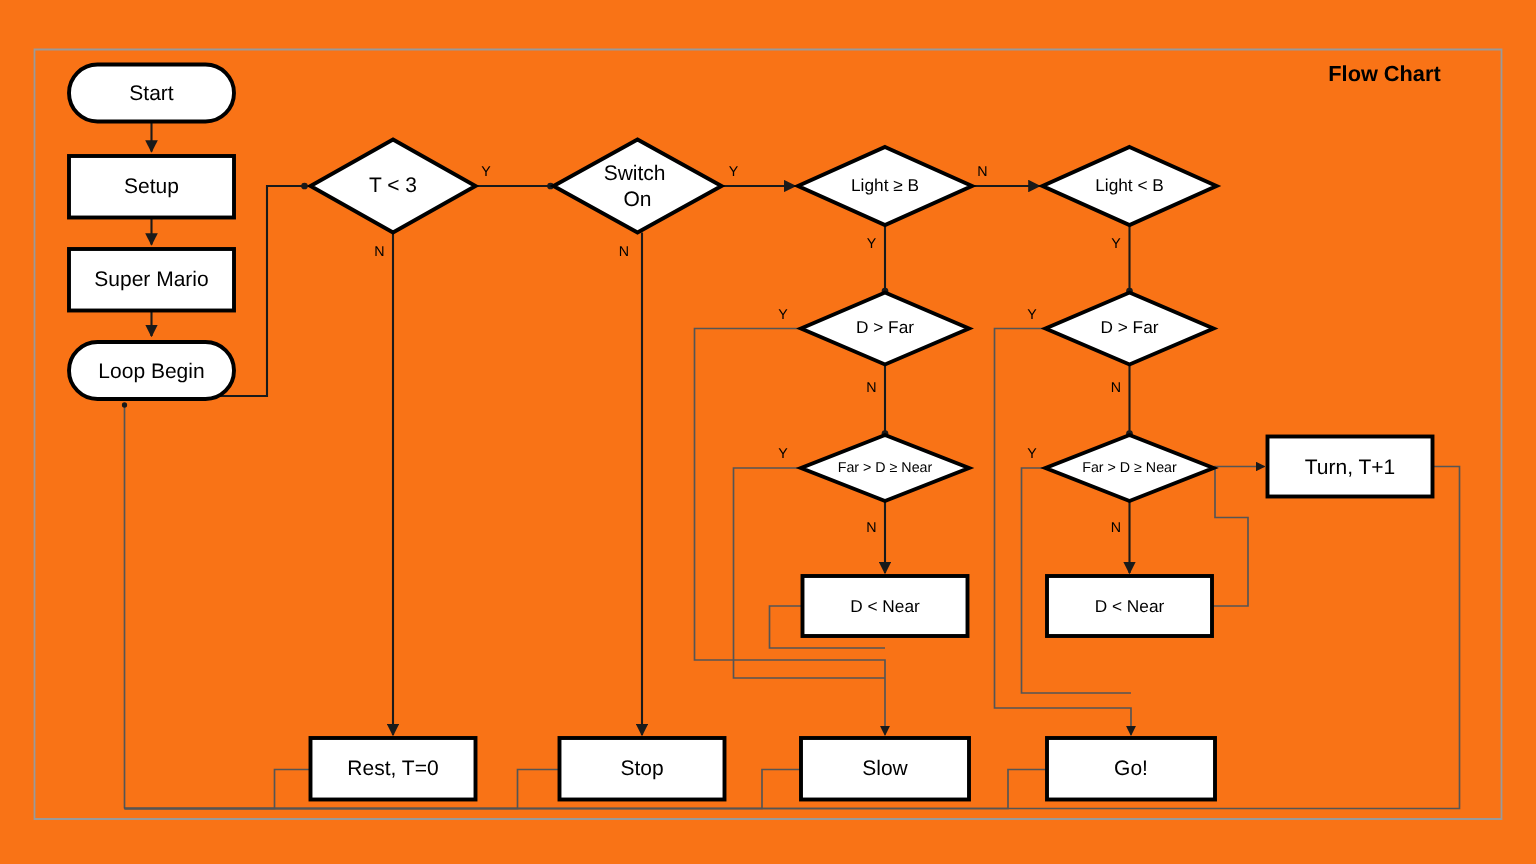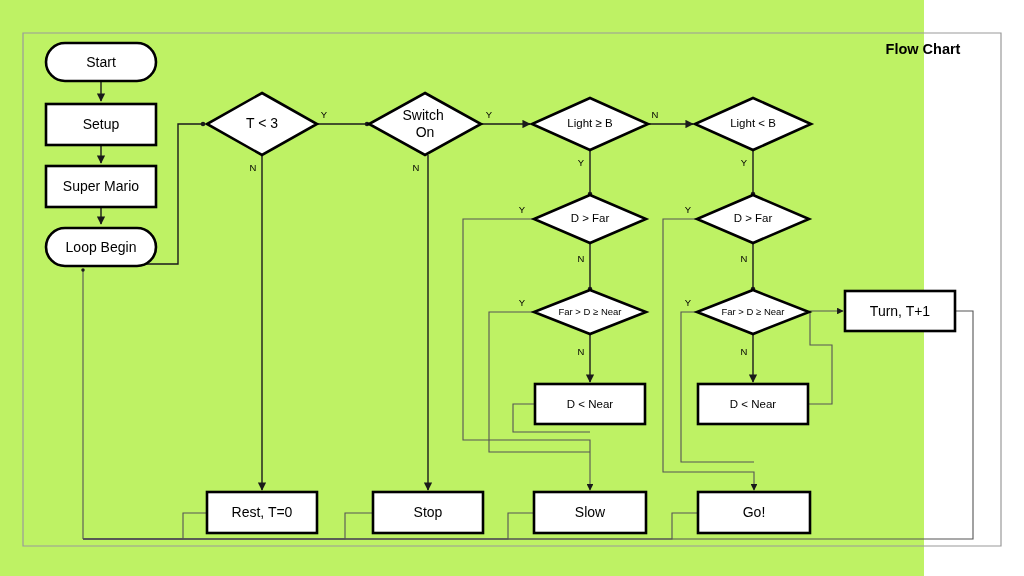--- a/index.html
+++ b/index.html
@@ -8,23 +8,23 @@
     background: #ffffff;
   }
   body {
     width: 1024px;
     height: 576px;
     font-family: "Liberation Sans", sans-serif;
     overflow: hidden;
   }
   #canvas {
     position: relative;
-    width: 924px;
+    width: 1024px;
     height: 576px;
-    background: #bef264;
+    background: #f97316;
   }
   svg#chart {
     position: absolute;
     top: 0; left: 0;
     width: 1024px;
     height: 576px;
   }
   .shape-stroke {
     fill: #ffffff;
     stroke: #000000;

